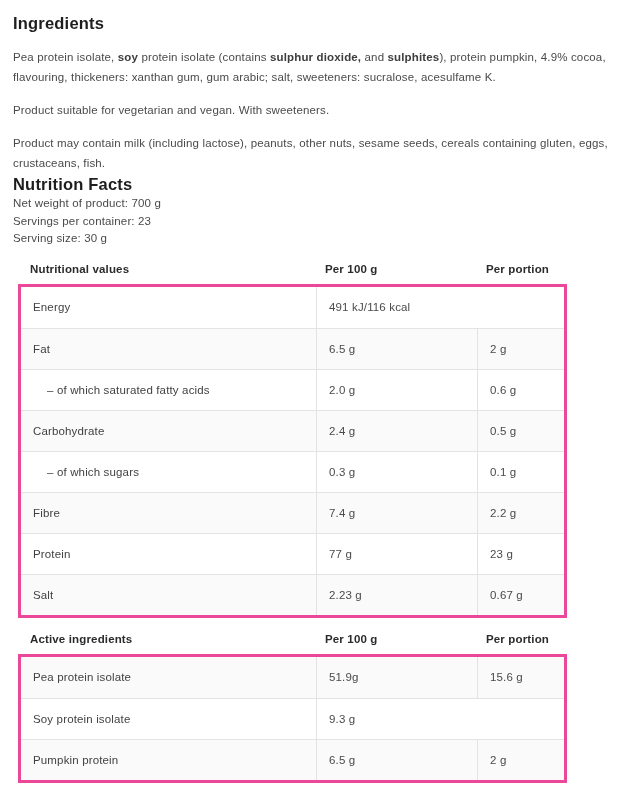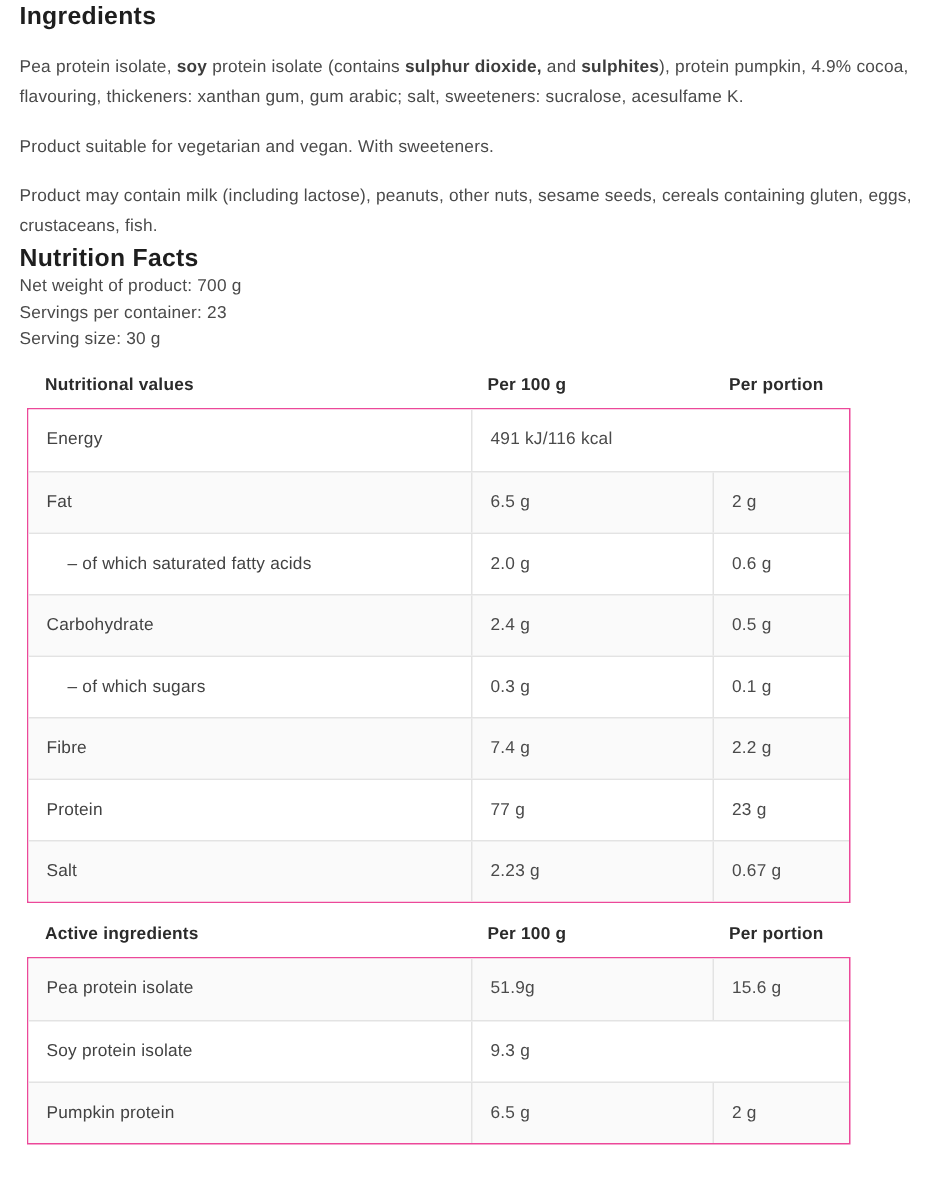--- a/index.html
+++ b/index.html
@@ -3,21 +3,21 @@
 <meta charset="utf-8">
 <style>
   * { box-sizing: border-box; }
   html, body { margin: 0; padding: 0; }
   body {
     width: 633px; height: 801px; overflow: hidden;
     background: #ffffff;
     font-family: "Liberation Sans", sans-serif;
     color: #4a4a4a;
   }
-  .content { padding: 0 13px; }
+  .content { padding: 12px 13px; }
 
   h2.section-title {
     margin: 0; padding: 0;
     font-size: 16.5px; font-weight: 700; color: #1e1e1e;
     letter-spacing: 0.2px; line-height: 22px;
   }
   .ingredients-title { padding-top: 11px; }
   .nutrition-title { padding-top: 24px; }
 
   p.body-text {
@@ -36,21 +36,21 @@
   .ntable { margin-left: 5px; width: 549px; }
   .trow, .thead {
     display: grid;
     grid-template-columns: 295px 161px 143px;
   }
   .thead { margin: 15px 0 9px 0; }
   .thead > div {
     font-size: 11.5px; font-weight: 700; color: #2b2b2b;
     letter-spacing: 0.15px; padding-left: 12px;
   }
-  .tbody { border: 1px solid #ec4899; }
+  .tbody { border: 3px solid #ec4899; }
   .trow { height: 41px; align-items: center; background: #ffffff; }
   .trow + .trow { border-top: 1px solid #e3e3e3; }
   .trow > div {
     font-size: 11.5px; letter-spacing: 0.15px;
     padding-left: 12px; color: #424242;
     height: 100%; display: flex; align-items: center;
   }
   .trow > .c2, .trow > .c3 { border-left: 1px solid #e3e3e3; color: #4a4a4a; }
   .trow.indent > .c1 { padding-left: 26px; text-align: right; }
   .shade-even .trow:nth-child(even) { background: #fafafa; }

